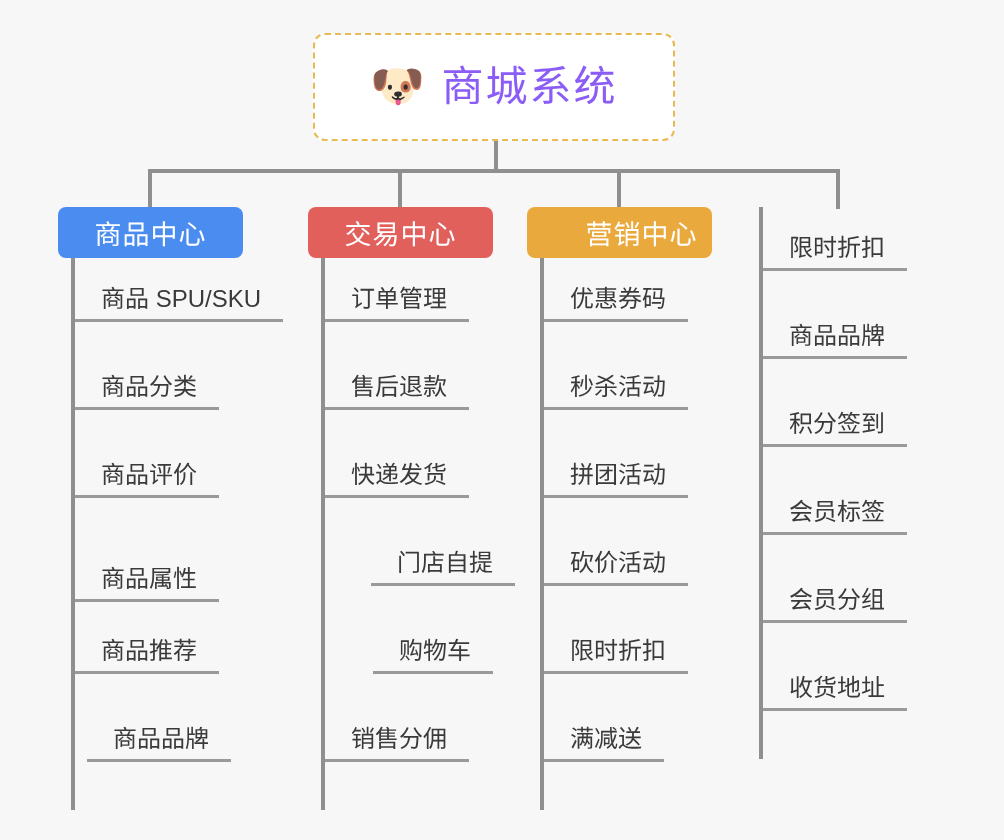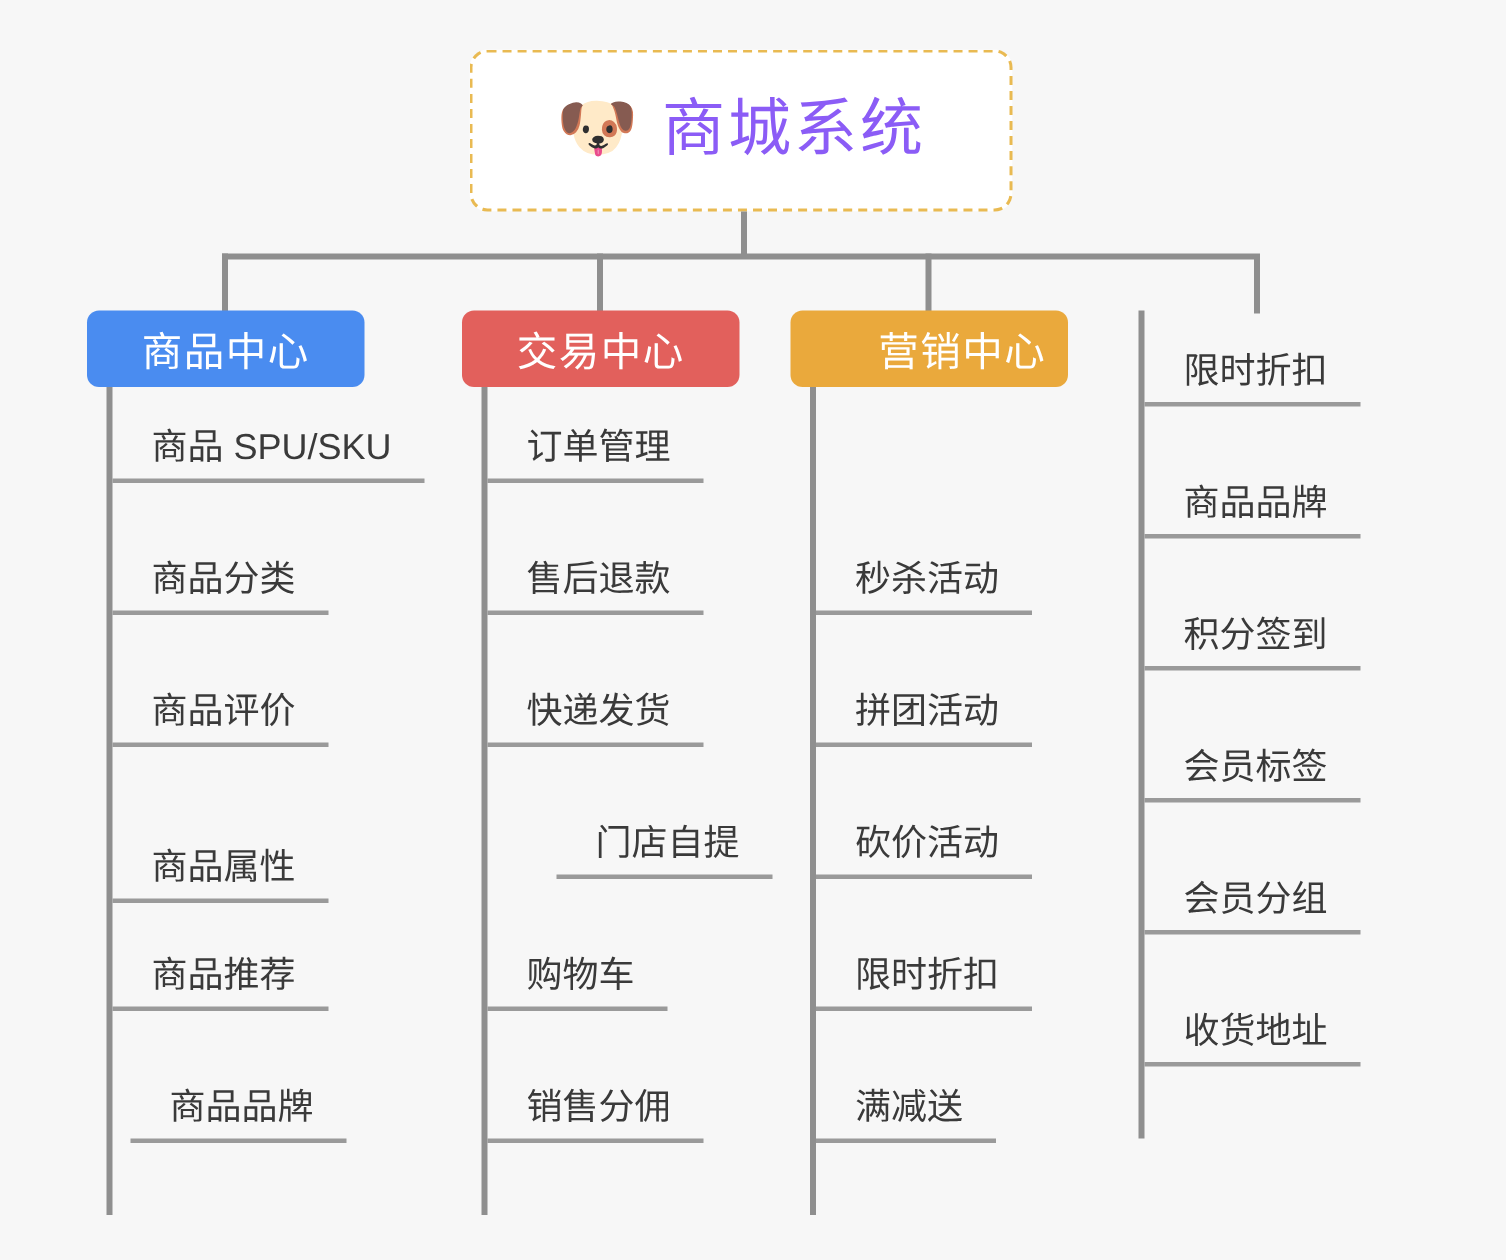--- a/index.html
+++ b/index.html
@@ -176,31 +176,34 @@
           </div>
           <div class="leaf" style="top: 88px;">
             <span class="leaf-label">售后退款</span>
           </div>
           <div class="leaf" style="top: 176px;">
             <span class="leaf-label">快递发货</span>
           </div>
           <div class="leaf" style="top: 264px; padding-left: 46px;">
             <span class="leaf-label">门店自提</span>
           </div>
-          <div class="leaf" style="top: 352px;">
+          <div class="leaf" style="top: 352px; padding-left: 48px;">
             <span class="leaf-label">购物车</span>
           </div>
           <div class="leaf" style="top: 440px;">
             <span class="leaf-label">销售分佣</span>
           </div>
         </div>
       </div>
       <div class="column" style="left: 527px;">
         <div class="col-header" style="background: rgb(234, 169, 60); padding-left: 44px;">营销中心</div>
         <div class="branch">
+          <div class="leaf" style="top: 0px;">
+            <span class="leaf-label">优惠券码</span>
+          </div>
           <div class="leaf" style="top: 88px;">
             <span class="leaf-label">秒杀活动</span>
           </div>
           <div class="leaf" style="top: 176px;">
             <span class="leaf-label">拼团活动</span>
           </div>
           <div class="leaf" style="top: 264px;">
             <span class="leaf-label">砍价活动</span>
           </div>
           <div class="leaf" style="top: 352px;">

